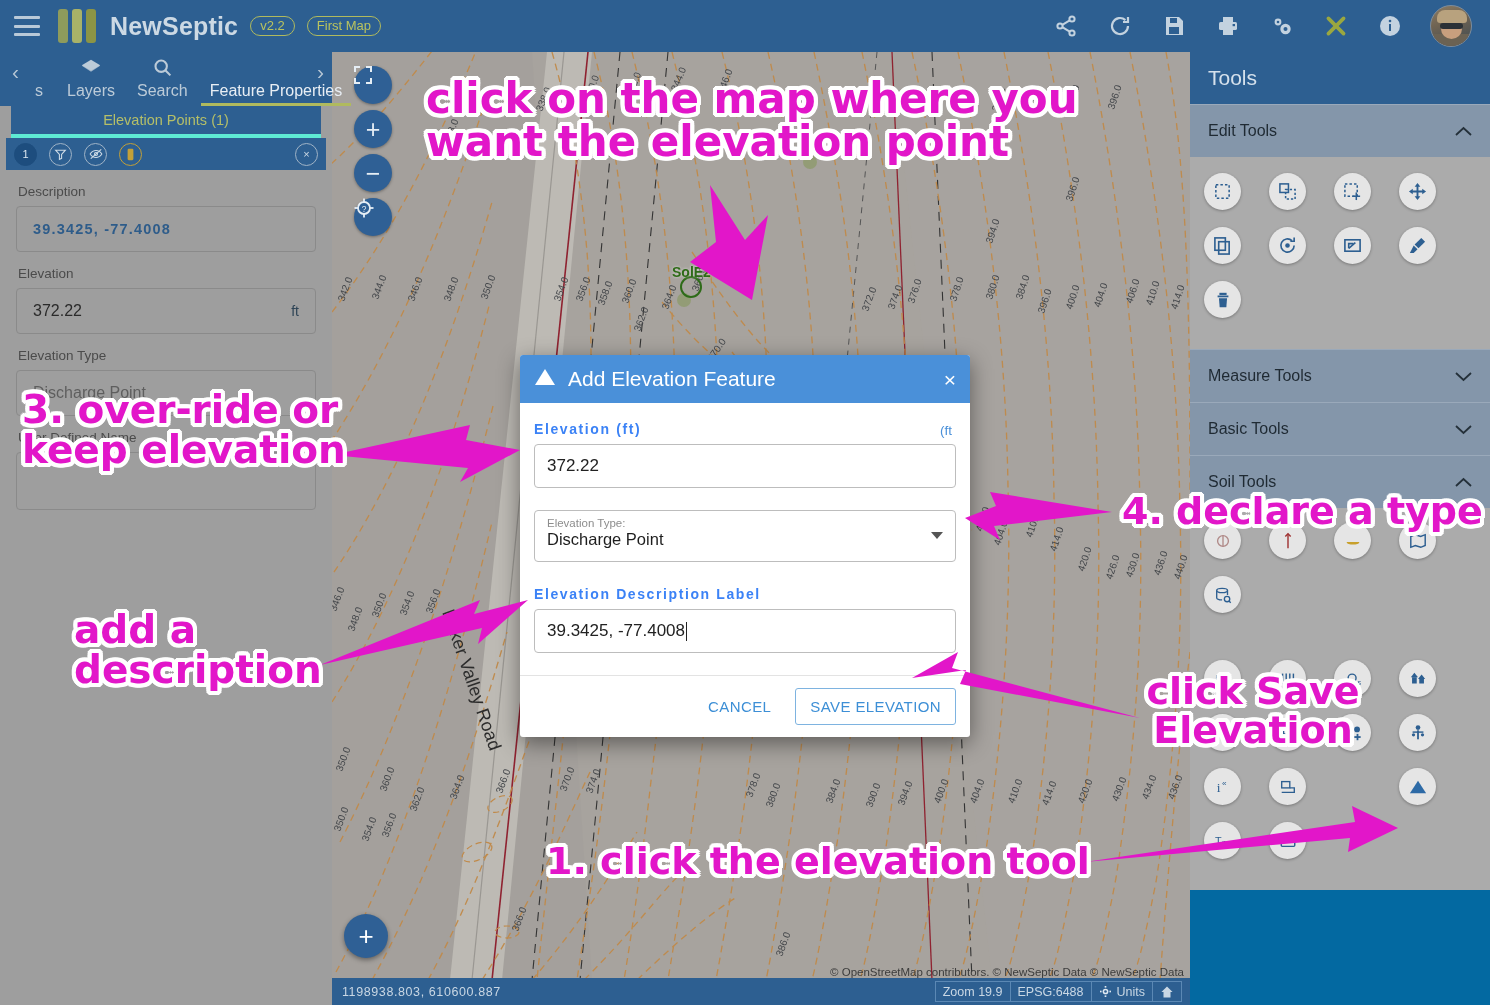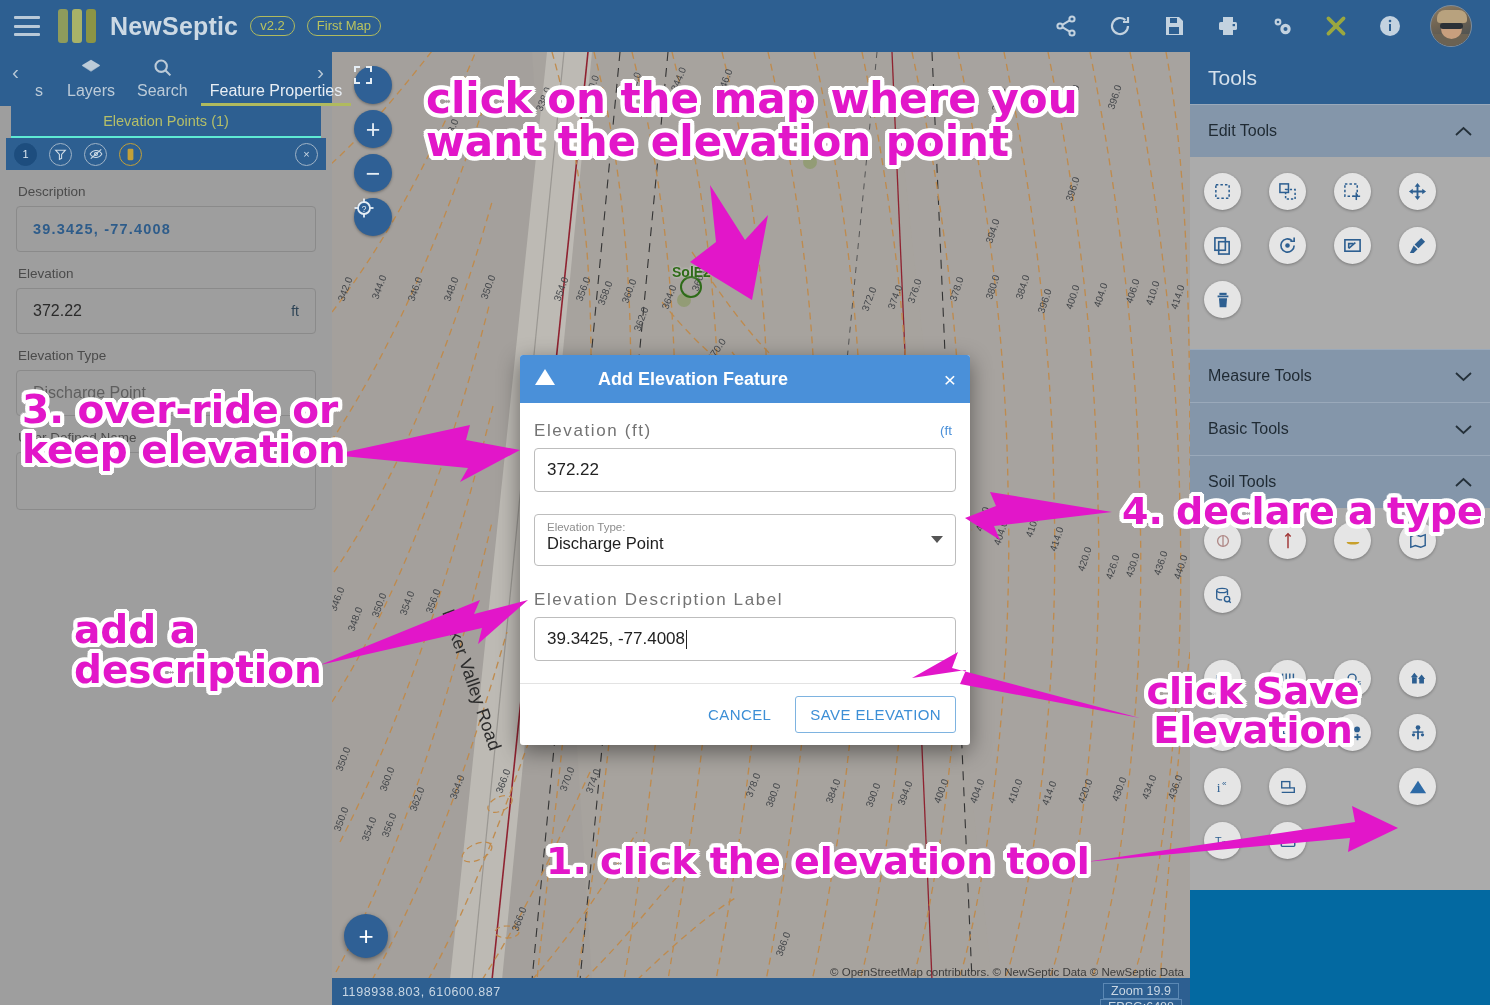--- a/index.html
+++ b/index.html
@@ -53,21 +53,21 @@
   .tabarrow.left { left:12px; }
   .tabarrow.right { right:8px; }
   .tab { flex:0 0 auto; text-align:center; color:#bccbd8; font-size:16px;
          padding:0 11px 6px; cursor:pointer; position:relative; }
   .tab .ticon { display:block; height:22px; margin-bottom:3px; }
   .tab.clipped { margin-left:-14px; width:34px; overflow:hidden; }
   .tab.active { color:#e8eef4; }
   .tab.active:after { content:""; position:absolute; left:2px; right:2px; bottom:0;
                       height:3px; background:#b0ba5e; }
   #fp-header { background:#2d5f91; height:32px; margin:0 11px; display:flex;
-               align-items:center; justify-content:center; border-bottom:2px solid #5eead4; }
+               align-items:center; justify-content:center; border-bottom:4px solid #5eead4; }
   #fp-header span { color:#b5bf68; font-size:14.5px; }
   #fp-toolrow { background:#2d5f91; height:32px; margin:0 6px; display:flex;
                 align-items:center; gap:12px; padding:0 8px; }
   .chip { width:23px; height:23px; border-radius:50%; border:1.4px solid #9fb3c6;
           display:flex; align-items:center; justify-content:center; color:#cedbe6;
           font-size:11px; cursor:pointer; flex:0 0 auto;}
   .chip.filled { background:#1d4d7e; border-color:#1d4d7e; color:#dde8f1; font-size:11px; }
   .chip.gold { border-color:#c3a038; }
   .chip.push-right { margin-left:auto; }
   .field-label { color:#4b4b4b; font-size:13.5px; margin:14px 0 7px 18px; }
@@ -96,24 +96,24 @@
 
   
   #dialog {
     position:absolute; left:520px; top:355px; width:450px; background:#fff;
     border-radius:3px; box-shadow:0 6px 22px rgba(0,0,0,.45); z-index:60;
     font-family:"Liberation Sans", sans-serif;
   }
   #dlg-head { height:48px; background:#4a90d9; display:flex; align-items:center;
               padding:0 14px; color:#fff; border-radius:3px 3px 0 0; }
   #dlg-head .tri { margin-right:12px; }
-  #dlg-title { font-size:18px; font-weight:bold;margin-left:30px; }
+  #dlg-title { font-size:21px; font-weight:normal; }
   #dlg-close { margin-left:auto; font-size:21px; cursor:pointer; line-height:1; }
   #dlg-body { padding:18px 14px 8px; position:relative; }
-  .dlg-label { font-size:17px; font-weight:normal; letter-spacing:1.6px; color:#737373;
+  .dlg-label { font-size:14px; font-weight:bold; letter-spacing:1.6px; color:#3b82f6;
                margin-bottom:7px; }
   .dlg-input { height:44px; border:1px solid #bdbdbd; border-radius:4px; display:flex;
                align-items:center; padding:0 12px; font-size:17px; color:#222; }
   .dlg-hint { position:absolute; right:18px; top:20px; color:#4a90d9; font-size:13.5px; }
   .dlg-select { margin-top:22px; height:52px; border:1px solid #bdbdbd; border-radius:4px;
                 padding:6px 12px 0; position:relative; }
   .dlg-select .sl-lbl { font-size:11.5px; color:#8d8d8d; }
   .dlg-select .sl-val { font-size:16.5px; color:#1e1e1e; margin-top:1px; }
   .dlg-select .caret { position:absolute; right:12px; top:21px;
       width:0;height:0;border-left:6px solid transparent;border-right:6px solid transparent;
@@ -145,21 +145,21 @@
           box-shadow:0 1px 3px rgba(0,0,0,.3); cursor:pointer; flex:0 0 auto;
           color:#2d5f91; }
   .tbtn svg { display:block; }
 
   
   #statusbar { position:absolute; left:332px; bottom:0; width:858px; height:27px;
                background:#2d5f91; display:flex; align-items:center; color:#c9d7e4;
                font-size:12.5px; z-index:45; }
   #coords { margin-left:10px; letter-spacing:.6px; }
   #status-right { margin-left:auto; display:flex; align-items:center; height:18px;
-                  margin-right:8px;flex-direction:column; }
+                  margin-right:8px; }
   .sb-cell { border:1px solid #5b88b4; height:21px; display:flex; align-items:center;
              padding:0 7px; margin-left:-1px; cursor:pointer; white-space:nowrap; }
 
   
   .anno { position:absolute; z-index:80; color:#e216c9; font-weight:bold;
           font-family:"DejaVu Sans", sans-serif; line-height:1.02;
           text-shadow:
             -3px -3px 0 #fff, 3px -3px 0 #fff, -3px 3px 0 #fff, 3px 3px 0 #fff,
             -4px 0 0 #fff, 4px 0 0 #fff, 0 -4px 0 #fff, 0 4px 0 #fff,
             -4px -2px 0 #fff, 4px -2px 0 #fff, -4px 2px 0 #fff, 4px 2px 0 #fff,

